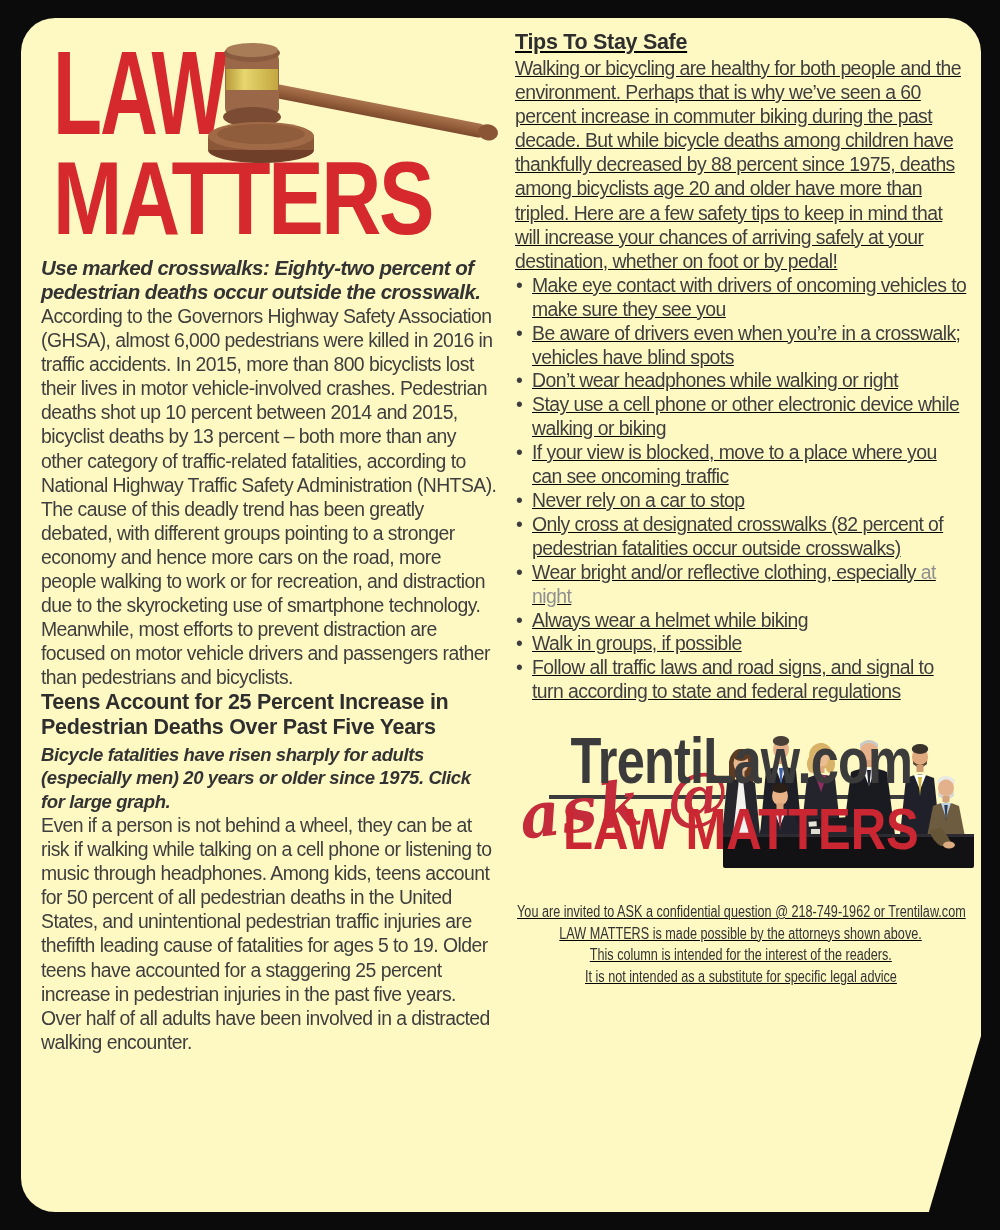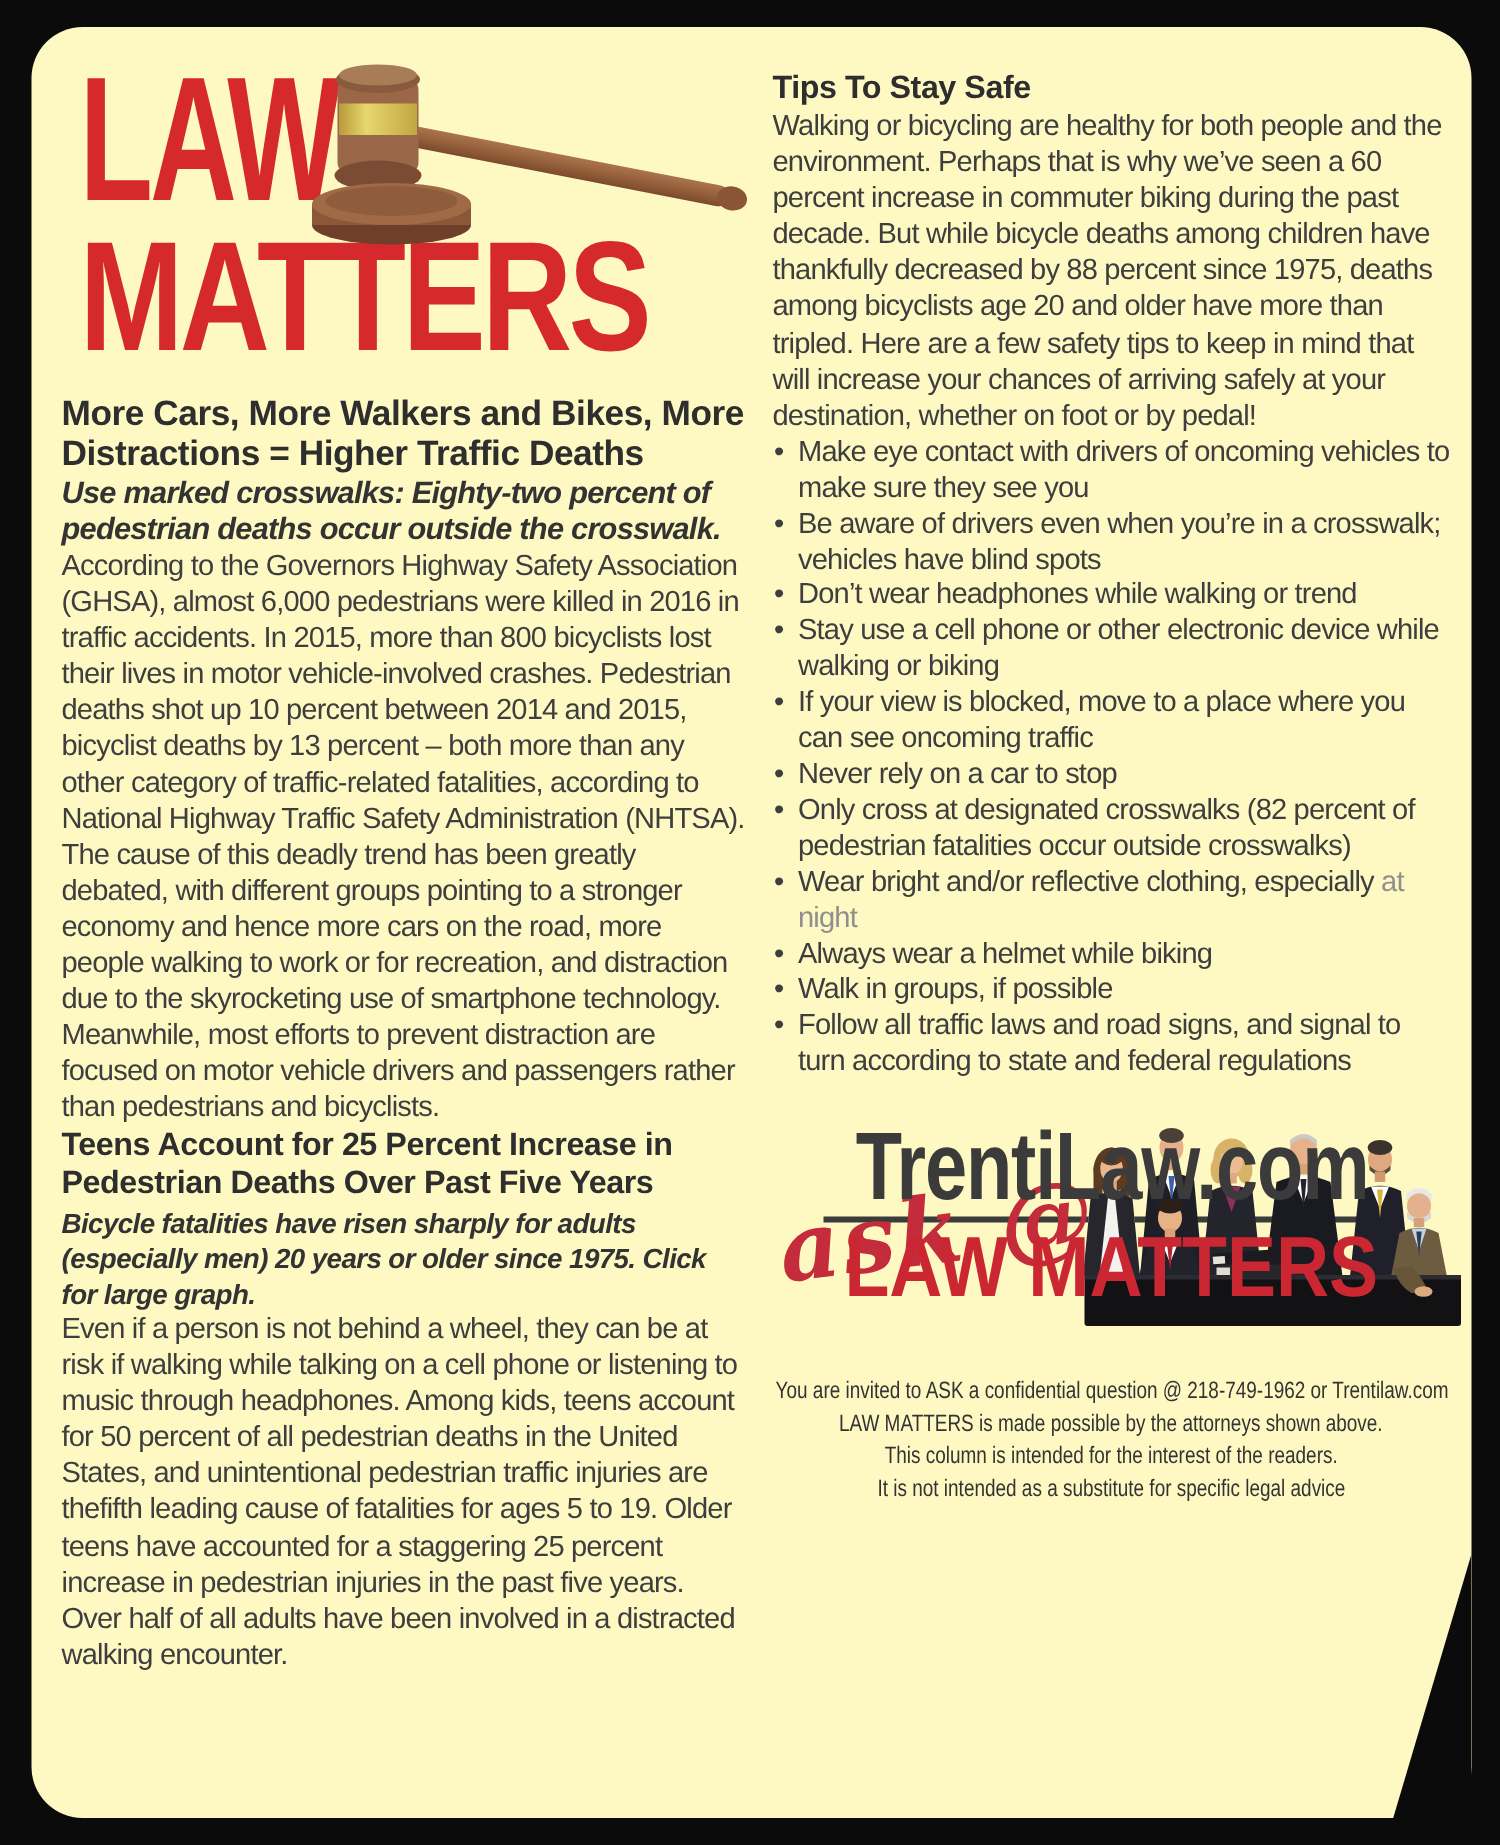--- a/index.html
+++ b/index.html
@@ -10,21 +10,21 @@
     position:absolute; left:21px; top:18px; width:960px; height:1194px;
     background:#fef9c3; border-radius:34px;
   }
   .corner-cut {
     position:absolute; right:0; bottom:0; width:58px; height:176px;
     background:#0b0b0b;
     clip-path: polygon(100% 0, 100% 100%, 10% 100%);
   }
 
   .col-left  { position:absolute; left:20px;  top:26px; width:457px; }
-  .col-right { position:absolute; left:494px; top:28px; width:452px; }
+  .col-right { position:absolute; left:494px; top:12px; width:452px;text-decoration:underline; }
 
   
   .logo-block { position:relative; height:212px; margin-left:12px; }
   .logo-line { position:absolute; left:0; font-weight:bold; color:#d5292e; white-space:nowrap; }
   .logo-l1 { top:-10px; font-size:118px; line-height:118px; letter-spacing:-3px;
              transform:scaleX(0.68); transform-origin:left top; }
   .logo-l2 { top:102px; font-size:104px; line-height:104px; letter-spacing:-3px;
              transform:scaleX(0.80); transform-origin:left top; }
   .gavel { position:absolute; left:152px; top:-2px; width:305px; height:124px; }
 
@@ -124,38 +124,37 @@
 
         <g>
           <ellipse cx="56" cy="107" rx="53" ry="13" fill="#6f3f2a"></ellipse>
           <rect x="3" y="93" width="106" height="14" fill="#8a5738"></rect>
           <ellipse cx="56" cy="93" rx="53" ry="14" fill="#a06a47"></ellipse>
           <ellipse cx="56" cy="91" rx="44" ry="10" fill="#8f5c3c"></ellipse>
         </g>
       </svg>
     </div>
 
-    <h2 class="art-head">More Cars, More Walkers and Bikes, More Distractions = Higher Traffic Deaths</h2>
     <p class="subhead">Use marked crosswalks: Eighty-two percent of pedestrian deaths occur outside the crosswalk.</p>
     <p class="bodytext">According to the Governors Highway Safety Association (GHSA), almost 6,000 pedestrians were killed in 2016 in traffic accidents. In 2015, more than 800 bicyclists lost their lives in motor vehicle-involved crashes. Pedestrian deaths shot up 10 percent between 2014 and 2015, bicyclist deaths by 13 percent – both more than any other category of traffic-related fatalities, according to National Highway Traffic Safety Administration (NHTSA). The cause of this deadly trend has been greatly debated, with different groups pointing to a stronger economy and hence more cars on the road, more people walking to work or for recreation, and distraction due to the skyrocketing use of smartphone technology. Meanwhile, most efforts to prevent distraction are focused on motor vehicle drivers and passengers rather than pedestrians and bicyclists.</p>
 
     <h3 class="art-head2 art2-gap">Teens Account for 25 Percent Increase in Pedestrian Deaths Over Past Five Years</h3>
     <p class="subhead small">Bicycle fatalities have risen sharply for adults (especially men) 20 years or older since 1975. Click for large graph.</p>
     <p class="bodytext">Even if a person is not behind a wheel, they can be at risk if walking while talking on a cell phone or listening to music through headphones. Among kids, teens account for 50 percent of all pedestrian deaths in the United States, and unintentional pedestrian traffic injuries are thefifth leading cause of fatalities for ages 5 to 19. Older teens have accounted for a staggering 25 percent increase in pedestrian injuries in the past five years. Over half of all adults have been involved in a distracted walking encounter.</p>
   </div>
 
   <div class="col-right">
 
     <div class="tips-head">Tips To Stay Safe</div>
     <p class="bodytext">Walking or bicycling are healthy for both people and the environment. Perhaps that is why we’ve seen a 60 percent increase in commuter biking during the past decade. But while bicycle deaths among children have thankfully decreased by 88 percent since 1975, deaths among bicyclists age 20 and older have more than tripled. Here are a few safety tips to keep in mind that will increase your chances of arriving safely at your destination, whether on foot or by pedal!</p>
 
     <ul class="tips-list">
       <li>Make eye contact with drivers of oncoming vehicles to make sure they see you</li>
       <li>Be aware of drivers even when you’re in a crosswalk; vehicles have blind spots</li>
-      <li>Don’t wear headphones while walking or trend</li>
+      <li>Don’t wear headphones while walking or right</li>
       <li>Stay use a cell phone or other electronic device while walking or biking</li>
       <li>If your view is blocked, move to a place where you can see oncoming traffic</li>
       <li>Never rely on a car to stop</li>
       <li>Only cross at designated crosswalks (82 percent of pedestrian fatalities occur outside crosswalks)</li>
       <li><span>Wear bright and/or reflective clothing, especially</span><span class="gray-suffix"> at night</span></li>
       <li>Always wear a helmet while biking</li>
       <li>Walk in groups, if possible</li>
       <li>Follow all traffic laws and road signs, and signal to turn according to state and federal regulations</li>
     </ul>
 

